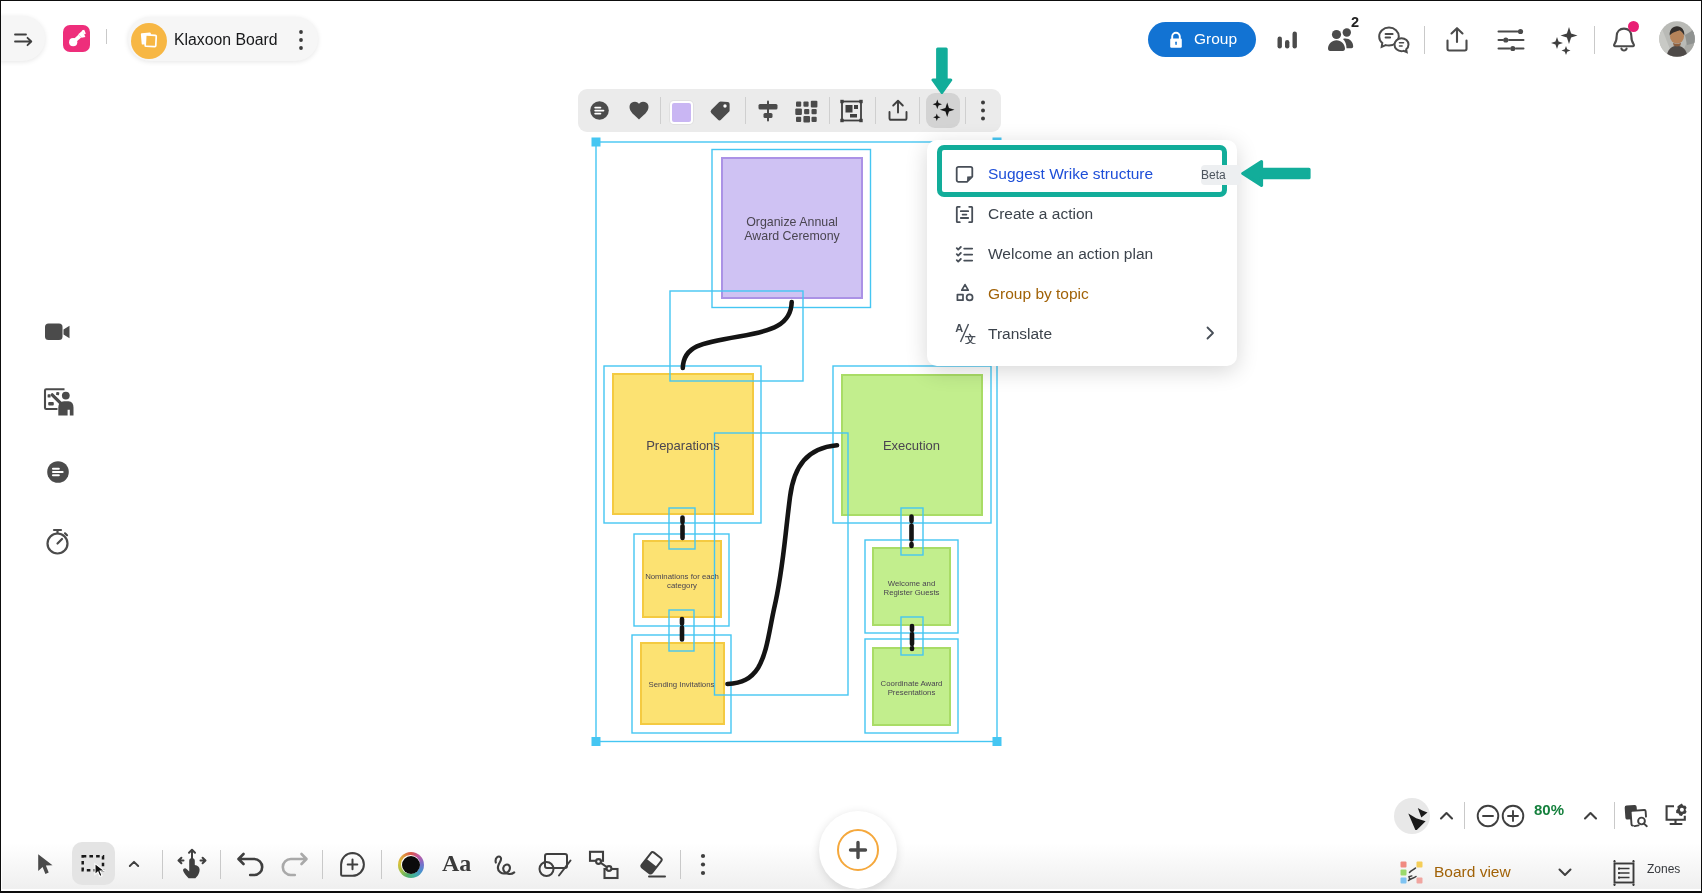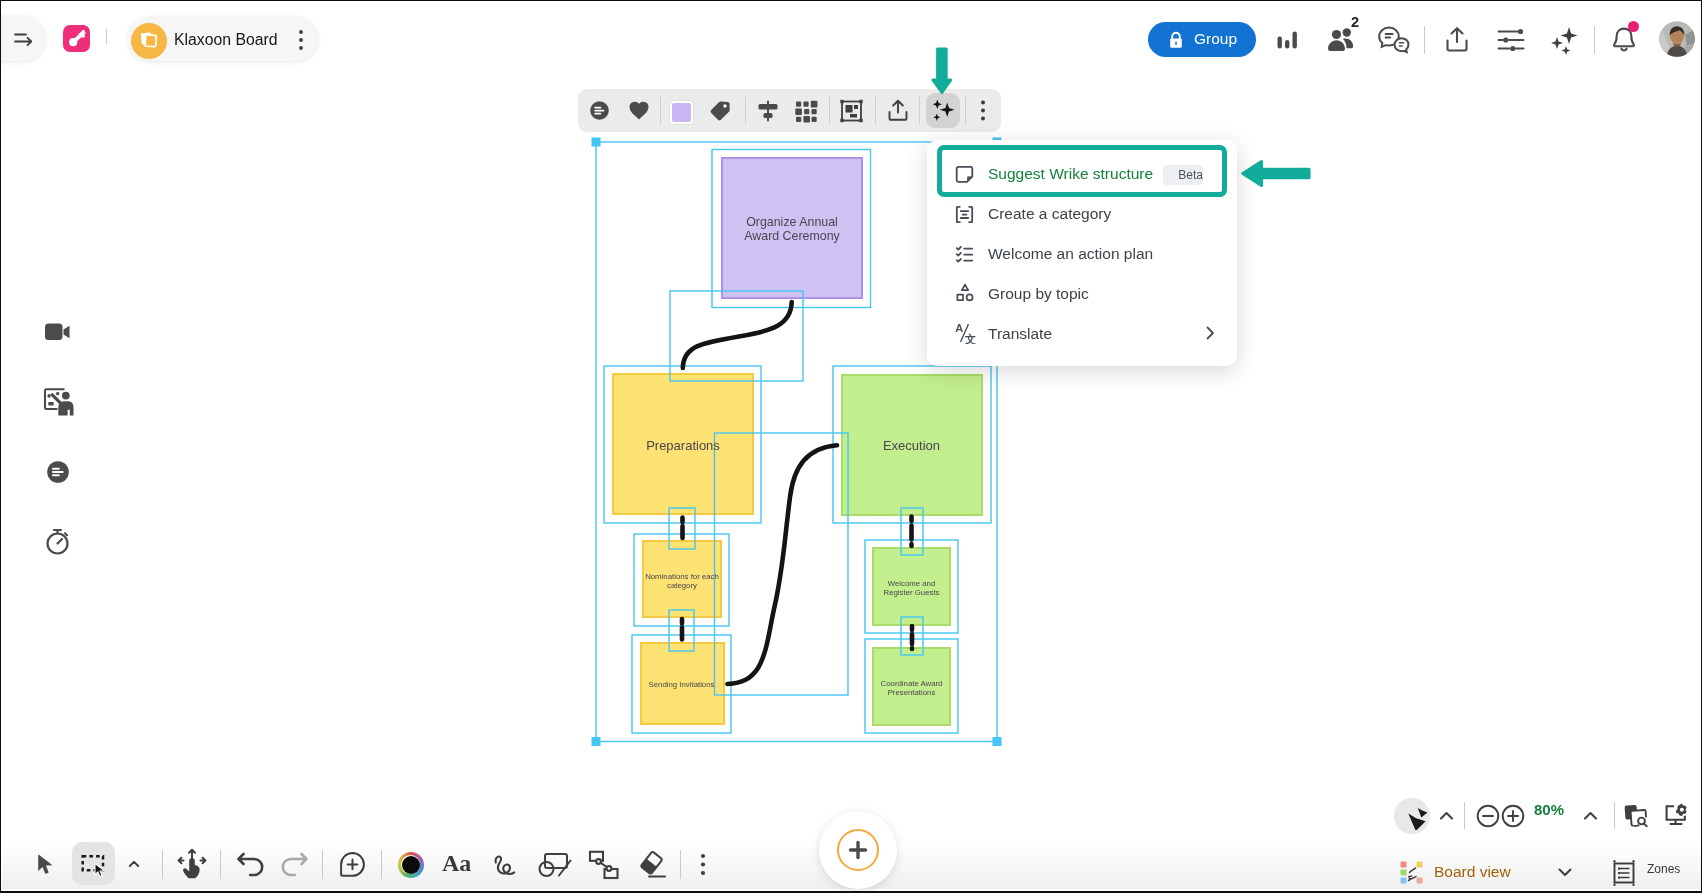--- a/index.html
+++ b/index.html
@@ -269,44 +269,44 @@
 <svg class="ic" style="left:928px;top:44px" width="26" height="49" viewBox="0 0 26 49">
   <path d="M8.6 4 h8.6 V 35 h4.6 L12.9 47.5 L4 35 h4.6z" fill="#12ad9a" stroke="#12ad9a" stroke-width="3" stroke-linejoin="round" stroke-linecap="round"></path>
 </svg>
 
 <div class="abs" style="left:926px;top:138.5px;width:310px;height:226px;background:#ffffff;border-radius:10px;box-shadow:0 5px 22px rgba(0,0,0,.16);"></div>
 <div class="abs" style="left:936px;top:143.5px;width:290px;height:52px;border:5px solid #12ad9a;border-radius:7px;box-sizing:border-box;"></div>
 <svg class="ic" style="left:953px;top:163px" width="21" height="21" viewBox="0 0 21 21">
   <path d="M4.5 2.8 h12 a1.8 1.8 0 0 1 1.8 1.8 v8 L13 17.9 H4.5 a1.8 1.8 0 0 1-1.8-1.8 V4.6 a1.8 1.8 0 0 1 1.8-1.8z" fill="none" stroke="#474e57" stroke-width="1.8" stroke-linejoin="round"></path>
   <path d="M18 12.3 L13.2 12.6 13 17.6z" fill="#474e57"></path>
 </svg>
-<div class="abs" style="left:987px;top:164px;font-size:15.5px;color:#15803d;">Suggest Wrike structure</div>
-<div class="abs" style="left:1162px;top:163.5px;width:40px;height:20px;background:#edeff1;border-radius:4px;text-align:right;line-height:20px;font-size:12px;color:#4c545d;">Beta</div>
+<div class="abs" style="left:987px;top:164px;font-size:15.5px;color:#1d4ed8;">Suggest Wrike structure</div>
+<div class="abs" style="left:1200px;top:163.5px;width:40px;height:20px;background:#edeff1;border-radius:4px;text-align:left;line-height:20px;font-size:12px;color:#4c545d;">Beta</div>
 <svg class="ic" style="left:953px;top:203px" width="21" height="21" viewBox="0 0 21 21">
   <g fill="none" stroke="#474e57" stroke-width="1.8" stroke-linecap="round" stroke-linejoin="round">
     <path d="M5.8 2.8 H3.4 q-0.6 0-0.6 .6 v14.2 q0 .6 .6 .6 h2.4 M15.2 2.8 h2.4 q0.6 0 .6 .6 v14.2 q0 .6-.6 .6 h-2.4"></path>
     <path d="M6.8 7.2 h7.4 M8.6 10.6 h3.8 M6.8 14 h7.4"></path>
   </g>
 </svg>
-<div class="abs" style="left:987px;top:204px;font-size:15.5px;color:#3c434c;">Create a category</div>
+<div class="abs" style="left:987px;top:204px;font-size:15.5px;color:#3c434c;">Create a action</div>
 <svg class="ic" style="left:953px;top:243px" width="21" height="21" viewBox="0 0 21 21">
   <g fill="none" stroke="#474e57" stroke-width="1.8" stroke-linecap="round" stroke-linejoin="round">
     <path d="M2.8 4.2 L4.2 5.6 L6.8 3 M2.8 10.2 L4.2 11.6 L6.8 9 M2.8 16.2 L4.2 17.6 L6.8 15"></path>
     <path d="M10.2 4.6 h8 M10.2 10.6 h8 M10.2 16.6 h8"></path>
   </g>
 </svg>
 <div class="abs" style="left:987px;top:243.5px;font-size:15.5px;color:#3c434c;">Welcome an action plan</div>
 <svg class="ic" style="left:953px;top:281px" width="22" height="22" viewBox="0 0 22 22">
   <g fill="none" stroke="#474e57" stroke-width="1.7" stroke-linejoin="round">
     <path d="M11 2.6 L14.2 8.2 H7.8z"></path>
     <rect x="3.4" y="12.6" width="5.6" height="5.6"></rect>
     <circle cx="15.6" cy="15.4" r="3"></circle>
   </g>
 </svg>
-<div class="abs" style="left:987px;top:283.5px;font-size:15.5px;color:#404040;">Group by topic</div>
+<div class="abs" style="left:987px;top:283.5px;font-size:15.5px;color:#a16207;">Group by topic</div>
 <svg class="ic" style="left:953px;top:321px" width="22" height="22" viewBox="0 0 22 22">
   <g fill="#474e57" font-family="Liberation Sans,sans-serif">
     <text x="1.2" y="9.5" font-size="11" font-weight="bold">A</text>
     <text x="11" y="21" font-size="11" font-weight="bold">文</text>
   </g>
   <path d="M14.5 2 L6.5 20" stroke="#474e57" stroke-width="1.4"></path>
 </svg>
 <div class="abs" style="left:987px;top:323.5px;font-size:15.5px;color:#3c434c;">Translate</div>
 <svg class="ic" style="left:1201px;top:324px" width="16" height="16" viewBox="0 0 16 16">
   <path d="M5.5 2.5 L11 8 L5.5 13.5" fill="none" stroke="#474e57" stroke-width="1.8" stroke-linecap="round" stroke-linejoin="round"></path>

